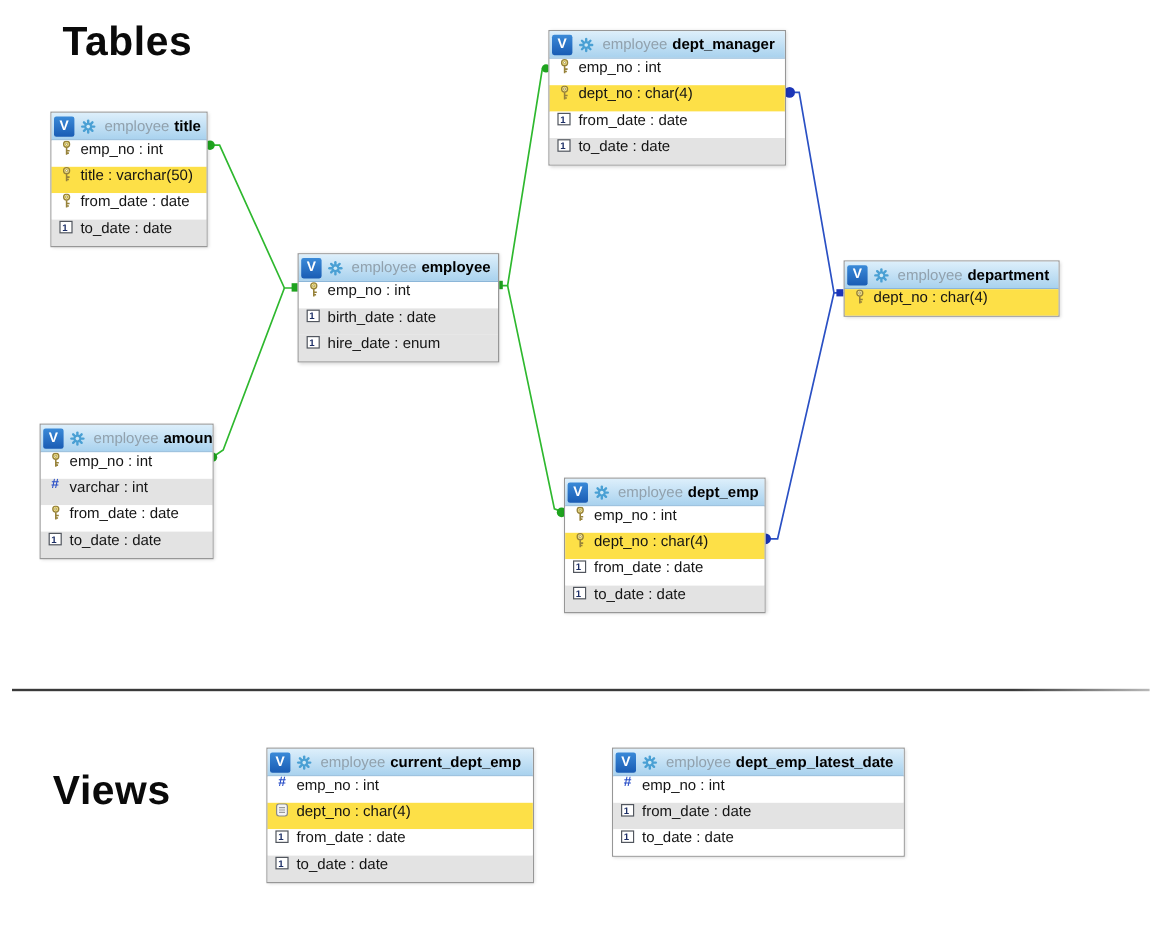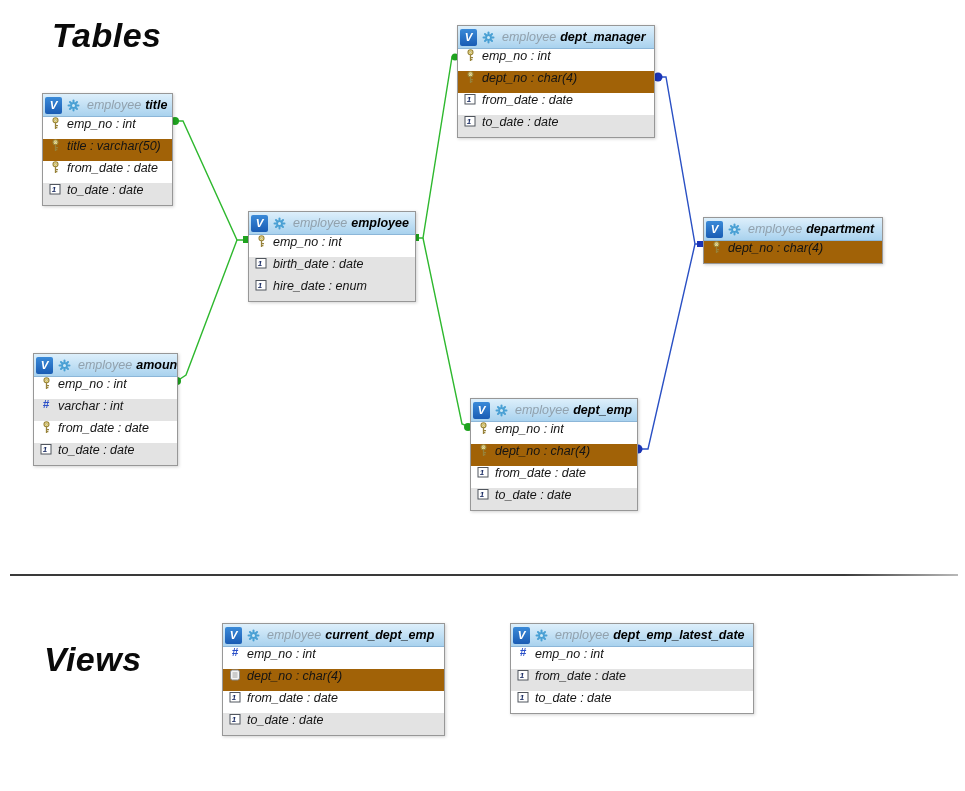--- a/index.html
+++ b/index.html
@@ -1,36 +1,36 @@
 <!DOCTYPE html>
 <html><head>
 <meta charset="utf-8">
 <style>
   html,body{margin:0;padding:0;background:#fff;}
   body{width:965px;height:791px;position:relative;overflow:hidden;
        font-family:"Liberation Sans","DejaVu Sans",sans-serif;}
-  .canvas{position:absolute;inset:0;width:778px;height:791px;font-style:italic;}
+  .canvas{position:absolute;inset:0;width:778px;height:791px;}
   .wires{position:absolute;left:0;top:0;z-index:0;}
   .heading{position:absolute;font-weight:bold;font-size:34px;color:#0a0a0a;letter-spacing:0.5px;z-index:2;}
   #tables-heading{left:52px;top:16px;}
   #views-heading{left:44px;top:640px;}
   .divider{position:absolute;left:10px;top:574px;width:948px;height:2px;
            background:linear-gradient(to right,#3a3a3a 88%,#b9b9b9);z-index:2;}
   .entity{position:absolute;z-index:1;border:1px solid #979797;background:#fff;
           box-shadow:1px 1px 3px rgba(0,0,0,0.18);box-sizing:border-box;}
   .ehead{height:22px;display:flex;align-items:center;white-space:nowrap;overflow:hidden;
          background:linear-gradient(#ddeffb,#a9d2ee);border-bottom:1px solid #8cb6d8;}
   .vbadge{flex:0 0 auto;width:17px;height:17px;margin-left:2px;border-radius:2px;
           background:linear-gradient(#3a8ad8,#1a5cb4);color:#fff;font-size:11.5px;font-weight:bold;
           display:flex;align-items:center;justify-content:center;}
   .gear{flex:0 0 auto;margin-left:5px;display:flex;align-items:center;}
   .schema{margin-left:7px;color:#91a1ad;font-size:12.5px;}
   .tname{margin-left:4px;color:#000;font-size:12.5px;font-weight:bold;}
   .row{height:22px;display:flex;align-items:flex-start;background:#fff;white-space:nowrap;overflow:hidden;}
-  .row.bg-p{background:#a16207;}
+  .row.bg-p{background:#fde047;}
   .row.bg-g{background:#e3e3e3;}
   .ic{flex:0 0 14px;margin-left:5px;display:flex;align-items:center;justify-content:center;}
   .lb{margin-left:5px;font-size:12.5px;color:#141414;}
   .numic{color:#2b50c8;font-weight:bold;font-size:11.5px;line-height:1;}
   .enumic{width:7px;height:7px;background:#d6ecf8;border:1.5px solid #74b4d6;transform:rotate(45deg);}
 </style>
 </head>
 <body>
 
 <div class="canvas">

